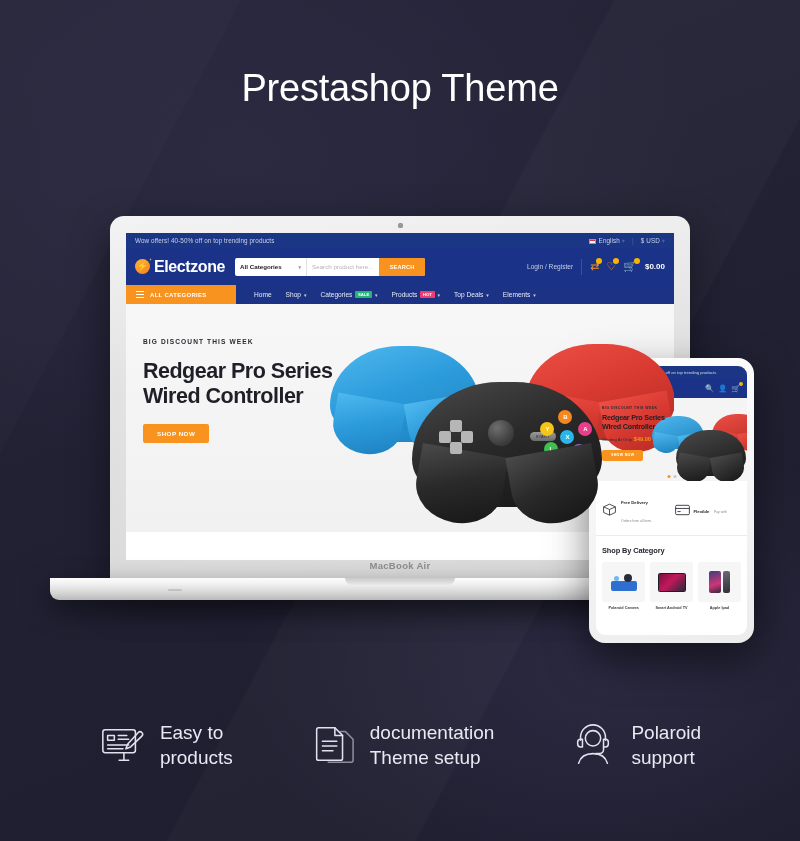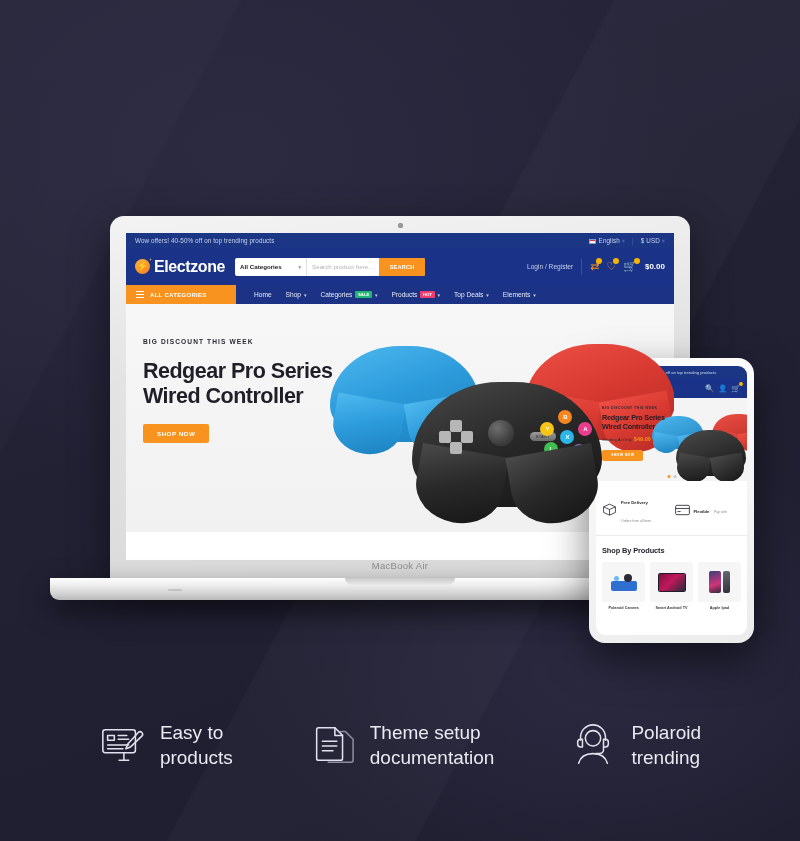--- a/index.html
+++ b/index.html
@@ -57,21 +57,21 @@
     box-shadow: 0 10px 26px rgba(0,0,0,0.5);
   }
   .notch {
     position: absolute; left: 50%; top: 0px; width: 110px; height: 7px;
     margin-left: -55px;
     background: linear-gradient(180deg,#c9c9c9,#e9e9e9);
     border-radius: 0 0 7px 7px;
   }
   .mbname {
     position: absolute; left: 0; top: 344px; width: 580px; text-align: center;
-    font-size: 9.5px; color: #8d8d8d; letter-spacing: 0.3px;
+    font-size: 9.5px; color: #8d8d8d; letter-spacing: 0.3px; font-weight: bold;
   }
   .foot { position:absolute; top:11px; width:14px; height:2px; background:rgba(0,0,0,0.12); border-radius:1px;}
 
   
   .topbar {
     height: 15px; background: #1b3685; color: #c9d2ea;
     display: flex; align-items: center; justify-content: space-between;
     padding: 0 9px; font-size: 6.3px; letter-spacing: .1px;
   }
   .topbar-right { display: flex; align-items: center; gap: 7px; }
@@ -255,20 +255,21 @@
   .feature .flabel { color: #e9e9f3; font-size: 19px; line-height: 25px; }
   .feature .flabel span { display: block; }
 </style>
 </head>
 <body>
 
 <div class="stage"></div>
 <div class="diag"></div>
 
 <div class="headline">
+  <span class="l2">Prestashop Theme</span>
 </div>
 
 <div class="laptop">
   <div class="lid">
     <div class="cam"></div>
     <div class="screen">
 
       <div class="topbar">
         <div>Wow offers! 40-50% off on top trending products</div>
         <div class="topbar-right">
@@ -465,21 +466,21 @@
               <path d="M4 11h5"></path>
           </svg>
         </span>
         <span>
           <span class="sttl">Flexible</span>
           <span class="ssub">Pay with</span>
         </span>
       </div>
     </div>
 
-    <div class="p-cat-title">Shop By Products</div>
+    <div class="p-cat-title">Shop By Category</div>
     <div class="p-cats">
       <div class="p-cat">
         <div class="thumb">
           <div class="art-cam">
               <div class="bodyc"></div>
               <div class="lens"></div>
               <div class="flash"></div>
             </div>
         </div>
         <div class="clabel">
@@ -532,33 +533,33 @@
   <div class="feature">
     <span class="ficon">
       <svg viewBox="0 0 48 48" width="46" height="46" fill="none" stroke="#e2e2ee" stroke-width="1.6" stroke-linecap="round" stroke-linejoin="round">
         <path d="M10 6h17l8 8v24a2 2 0 0 1-2 2H10a2 2 0 0 1-2-2V8a2 2 0 0 1 2-2z"></path>
         <path d="M27 6v8h8"></path>
         <path d="M14 20h15M14 25h15M14 30h11"></path>
         <path d="M33 10h5l8 8v22a2 2 0 0 1-2 2H20" opacity="0.55"></path>
       </svg>
     </span>
     <span class="flabel">
+      <span>documentation</span>
       <span>Theme setup</span>
-      <span>documentation</span>
     </span>
   </div>
 
   <div class="feature">
     <span class="ficon">
       <svg viewBox="0 0 48 48" width="46" height="46" fill="none" stroke="#e2e2ee" stroke-width="1.6" stroke-linecap="round" stroke-linejoin="round">
         <circle cx="24" cy="17" r="8"></circle>
         <path d="M11 19v-3a13 13 0 0 1 26 0v3"></path>
         <path d="M11 18h2v8h-2a3 3 0 0 1-3-3v-2a3 3 0 0 1 3-3zM37 18h-2v8h2a3 3 0 0 0 3-3v-2a3 3 0 0 0-3-3z"></path>
         <path d="M35 26v3a4 4 0 0 1-4 4h-4"></path>
         <path d="M9 43c2-7 8-10 15-10s13 3 15 10"></path>
       </svg>
     </span>
     <span class="flabel">
       <span>Polaroid</span>
-      <span>trending</span>
+      <span>support</span>
     </span>
   </div>
 </div>
 
 </body></html>

